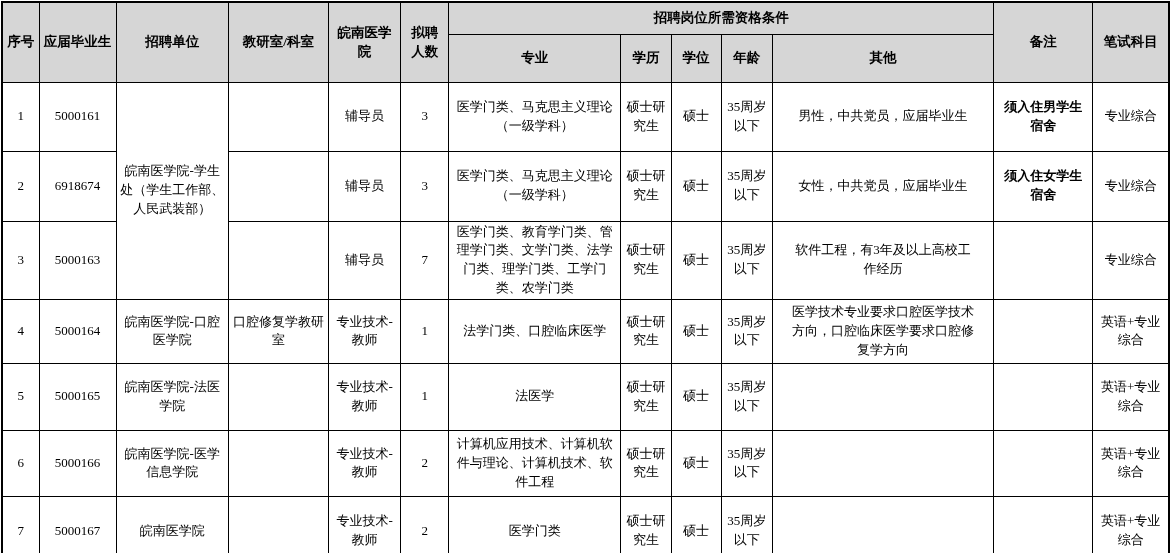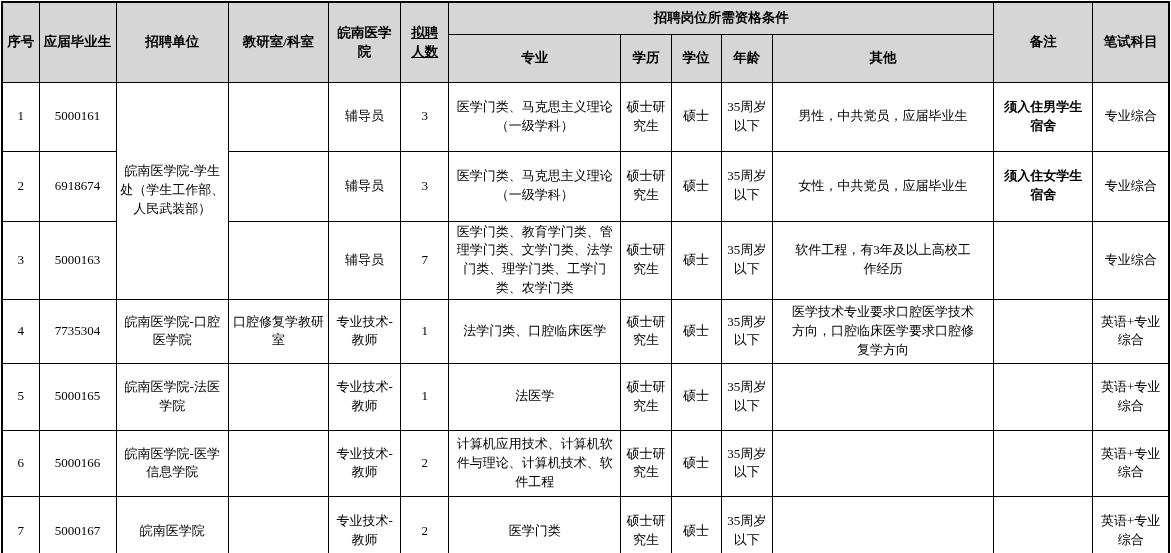--- a/index.html
+++ b/index.html
@@ -29,21 +29,21 @@
     overflow: hidden;
     word-break: break-all;
   }
   .recruit thead th {
     background: #d6d6d6;
     font-weight: bold;
     font-size: 13.5px;
   }
   .recruit td.c-other { padding: 1px 16px; }
   .recruit td.c-remark { padding: 1px 9px; font-weight: bold; }
-  .recruit th.pre { white-space: pre-line; text-decoration: underline; }
+  .recruit th.pre { white-space: pre-line; }
   
   thead tr:nth-child(1) { height: 32px; }
   thead tr:nth-child(2) { height: 48px; }
   
   tbody tr:nth-child(1) { height: 69px; }
   tbody tr:nth-child(2) { height: 70px; }
   tbody tr:nth-child(3) { height: 69px; }
   tbody tr:nth-child(4) { height: 64px; }
   tbody tr:nth-child(5) { height: 67px; }
   tbody tr:nth-child(6) { height: 66px; }
@@ -129,21 +129,21 @@
         <td>医学门类、教育学门类、管理学门类、文学门类、法学门类、理学门类、工学门类、农学门类</td>
         <td>硕士研究生</td>
         <td>硕士</td>
         <td>35周岁以下</td>
         <td class="c-other">软件工程，有3年及以上高校工作经历</td>
         <td class="c-remark"></td>
         <td>专业综合</td>
       </tr>
       <tr>
         <td>4</td>
-        <td>7735304</td>
+        <td>5000164</td>
         <td>皖南医学院-口腔医学院</td>
         <td>口腔修复学教研室</td>
         <td>专业技术-教师</td>
         <td>1</td>
         <td>法学门类、口腔临床医学</td>
         <td>硕士研究生</td>
         <td>硕士</td>
         <td>35周岁以下</td>
         <td class="c-other">医学技术专业要求口腔医学技术方向，口腔临床医学要求口腔修复学方向</td>
         <td class="c-remark"></td>

